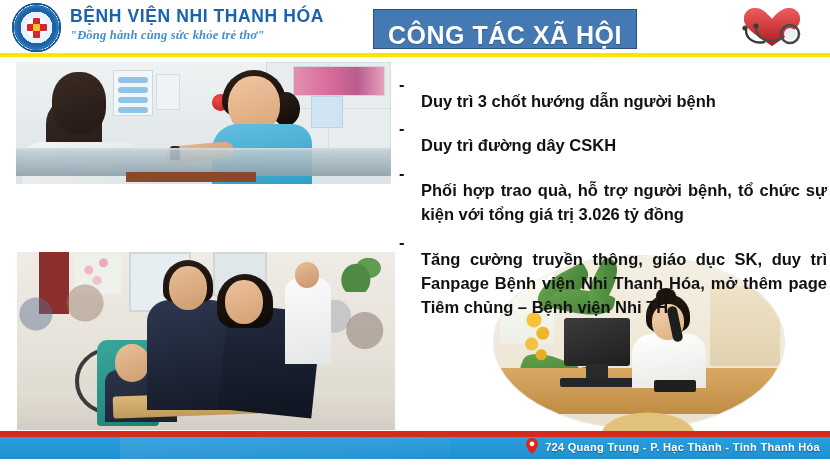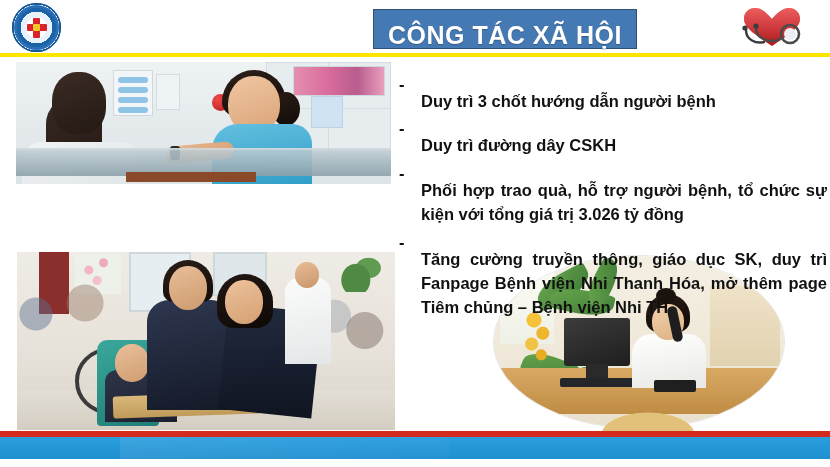--- a/index.html
+++ b/index.html
@@ -525,20 +525,24 @@
 
   <div class="header">
 
     <div class="logo-seal">
       <div class="ring-text"></div>
       <div class="cross-v"></div>
       <div class="cross-h"></div>
       <div class="cross-dot"></div>
     </div>
 
+    <div class="org-block">
+      <div class="org-name">BỆNH VIỆN NHI THANH HÓA</div>
+      <div class="org-slogan">"Đồng hành cùng sức khỏe trẻ thơ"</div>
+    </div>
 
     <div class="title-banner">
       <div class="title-banner-text">CÔNG TÁC XÃ HỘI</div>
     </div>
 
     <svg class="heart-steth" viewBox="0 0 72 42">
       <path d="M36 40 C20 29 8 22 8 13 C8 6 13 2 19 2 C25 2 30 6 36 13 C42 6 47 2 53 2 C59 2 64 6 64 13 C64 22 52 29 36 40 Z" fill="#d8262a"></path>
       <path d="M36 40 C20 29 8 22 8 13 C8 6 13 2 19 2 C25 2 30 6 36 13 C42 6 47 2 53 2 C59 2 64 6 64 13 C64 22 52 29 36 40 Z" fill="url(#hg)" opacity=".55"></path>
       <defs>
         <linearGradient id="hg" x1="0" y1="0" x2="0" y2="1">
@@ -656,15 +660,22 @@
 
   <div class="footer">
     <div class="footer-gold-arc"></div>
     <div class="footer-red"></div>
     <div class="footer-blue">
       <div class="footer-photo-ghost"></div>
     </div>
     <div class="footer-white"></div>
 
 
+    <div class="footer-addr">
+      <svg class="pin-icon" viewBox="0 0 12 16">
+        <path d="M6 0 C2.7 0 0 2.7 0 6 C0 10.5 6 16 6 16 C6 16 12 10.5 12 6 C12 2.7 9.3 0 6 0 Z" fill="#e0241c"></path>
+        <circle cx="6" cy="5.8" r="2.4" fill="#ffffff"></circle>
+      </svg>
+      <span class="footer-addr-text">724 Quang Trung - P. Hạc Thành - Tỉnh Thanh Hóa</span>
+    </div>
   </div>
 
 </div>
 
 </body></html>

